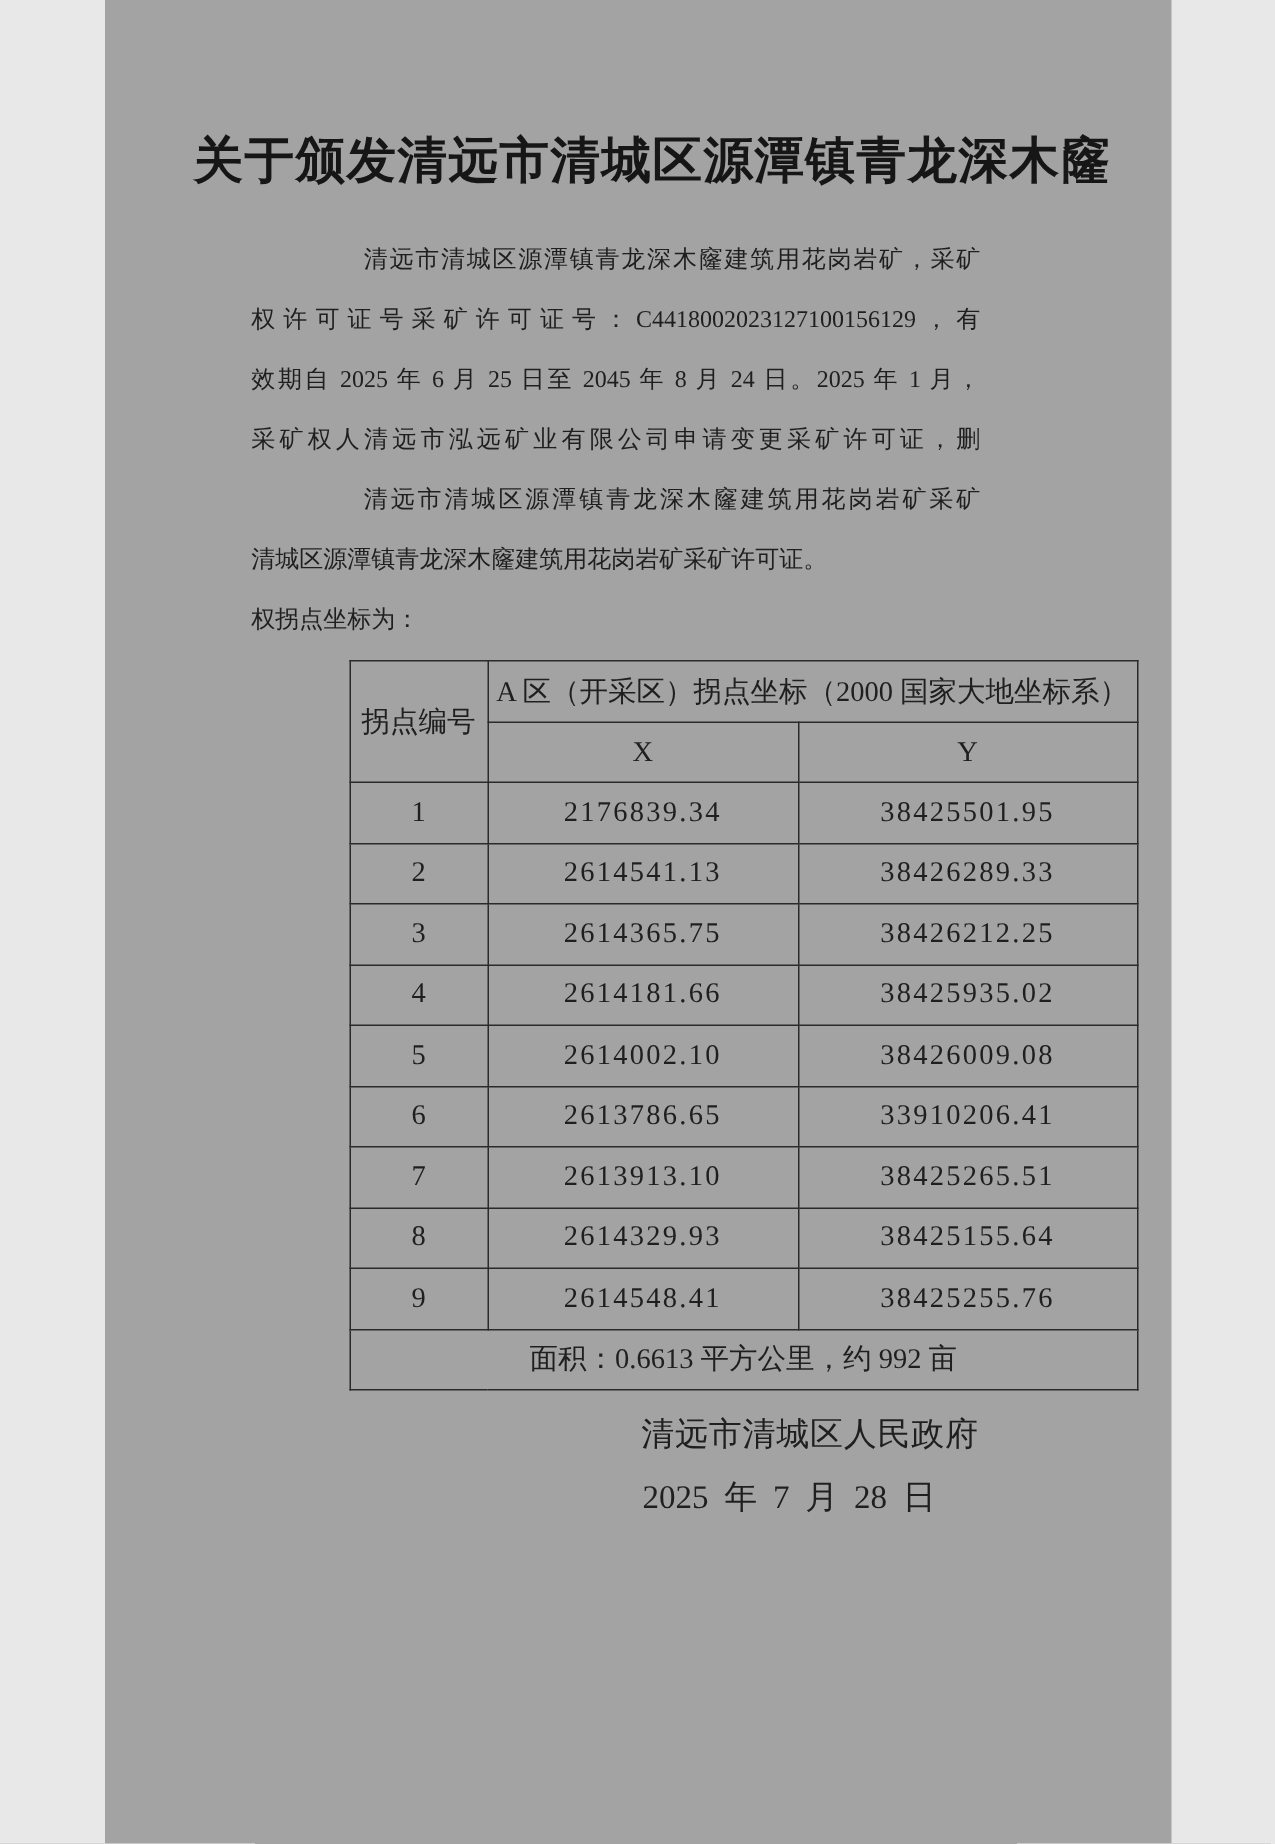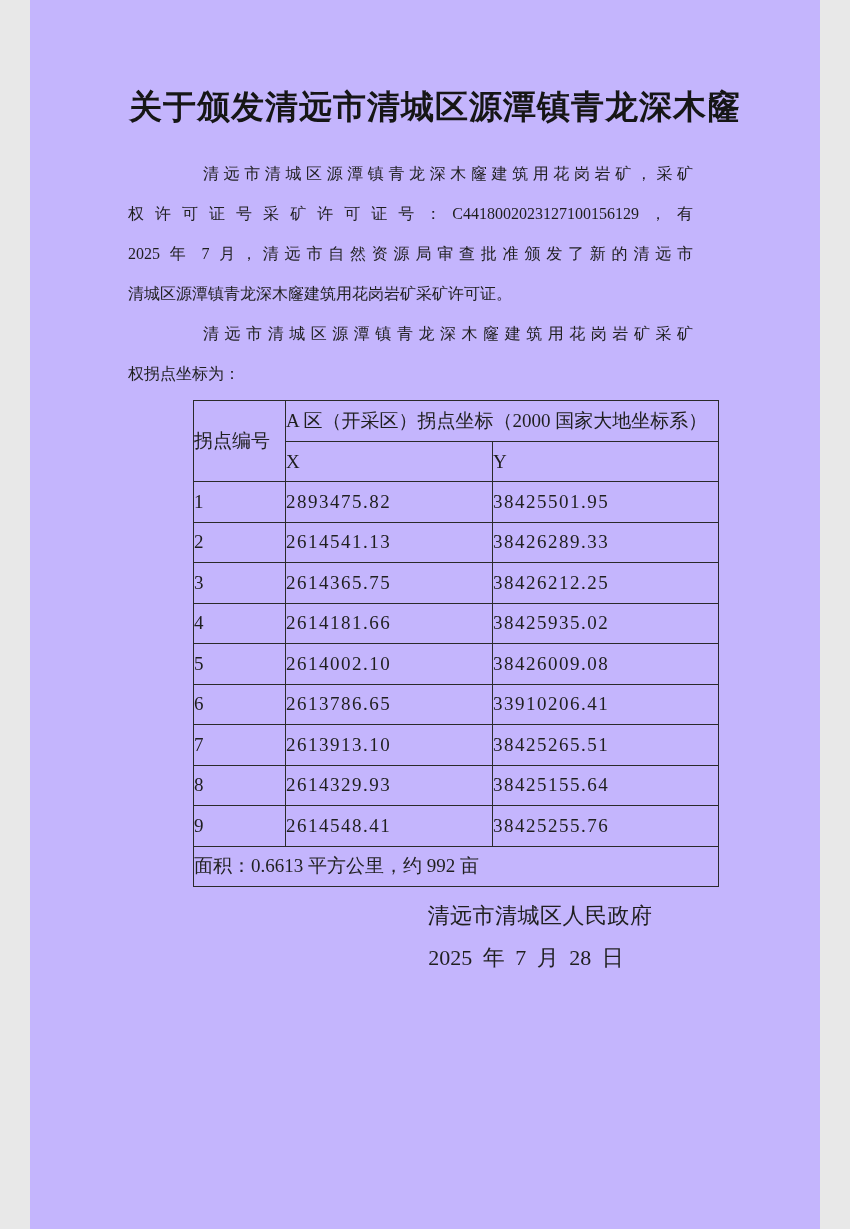--- a/index.html
+++ b/index.html
@@ -1,21 +1,21 @@
 <!DOCTYPE html>
 <html lang="zh"><head>
 <meta charset="utf-8">
 <style>
   html, body { margin: 0; padding: 0; background: #e8e8e8; }
   .page {
     position: relative;
-    width: 790px;
+    width: 711px;
     height: 1229px;
     margin: 0 auto;
-    background: #c4b5fd;
+    background: #a3a3a3;
     color: #1c1c1c;
     font-family: "Liberation Serif", "DejaVu Serif", serif;
     overflow: hidden;
     box-sizing: border-box;
   }
   
   .doc-title {
     margin: 0;
     padding-top: 80px;
     padding-left: 20px;
@@ -41,21 +41,21 @@
   table.coords {
     margin: 6px 0 0 163px;
     border-collapse: collapse;
     table-layout: fixed;
     width: 525px;
     font-size: 19px;
     color: #1f1f1f;
   }
   table.coords td {
     border: 1.5px solid #2a2a2a;
-    text-align: left;
+    text-align: center;
     vertical-align: middle;
     padding: 0;
     overflow: hidden;
   }
   table.coords col.c-n { width: 92px; }
   table.coords col.c-x { width: 207px; }
   table.coords col.c-y { width: 226px; }
   tr.hdr1 td { height: 40px; }
   tr.hdr2 td { height: 39px; }
   tr.drow td { height: 39.5px; }
@@ -72,44 +72,45 @@
 
 <div class="page">
 
   <h1 class="doc-title">
     <div>关于颁发清远市清城区源潭镇青龙深木窿</div>
   </h1>
 
   <div class="body-text">
     <div class="tline fill indent">清远市清城区源潭镇青龙深木窿建筑用花岗岩矿，采矿</div>
     <div class="tline fill">权许可证号采矿许可证号：C4418002023127100156129，有</div>
-    <div class="tline fill">2025 年 7 月，清远市自然资源局审查批准颁发了新的清远市</div>
+    <div class="tline fill">效期自 2025 年 6 月 25 日至 2045 年 8 月 24 日。2025 年 1 月，</div>
+    <div class="tline fill">采矿权人清远市泓远矿业有限公司申请变更采矿许可证，删</div>
+    <div class="tline fill indent">清远市清城区源潭镇青龙深木窿建筑用花岗岩矿采矿</div>
     <div class="tline">清城区源潭镇青龙深木窿建筑用花岗岩矿采矿许可证。</div>
-    <div class="tline fill indent">清远市清城区源潭镇青龙深木窿建筑用花岗岩矿采矿</div>
     <div class="tline">权拐点坐标为：</div>
   </div>
 
   <table class="coords">
     <colgroup>
         <col class="c-n">
         <col class="c-x">
         <col class="c-y">
       </colgroup>
     <tbody>
       <tr class="hdr1">
         <td rowspan="2">拐点编号</td>
         <td colspan="2">A 区（开采区）拐点坐标（2000 国家大地坐标系）</td>
       </tr>
       <tr class="hdr2">
         <td>X</td>
         <td>Y</td>
       </tr>
       <tr class="drow">
         <td>1</td>
-        <td class="num">2893475.82</td>
+        <td class="num">2176839.34</td>
         <td class="num">38425501.95</td>
       </tr>
       <tr class="drow">
         <td>2</td>
         <td class="num">2614541.13</td>
         <td class="num">38426289.33</td>
       </tr>
       <tr class="drow">
         <td>3</td>
         <td class="num">2614365.75</td>

